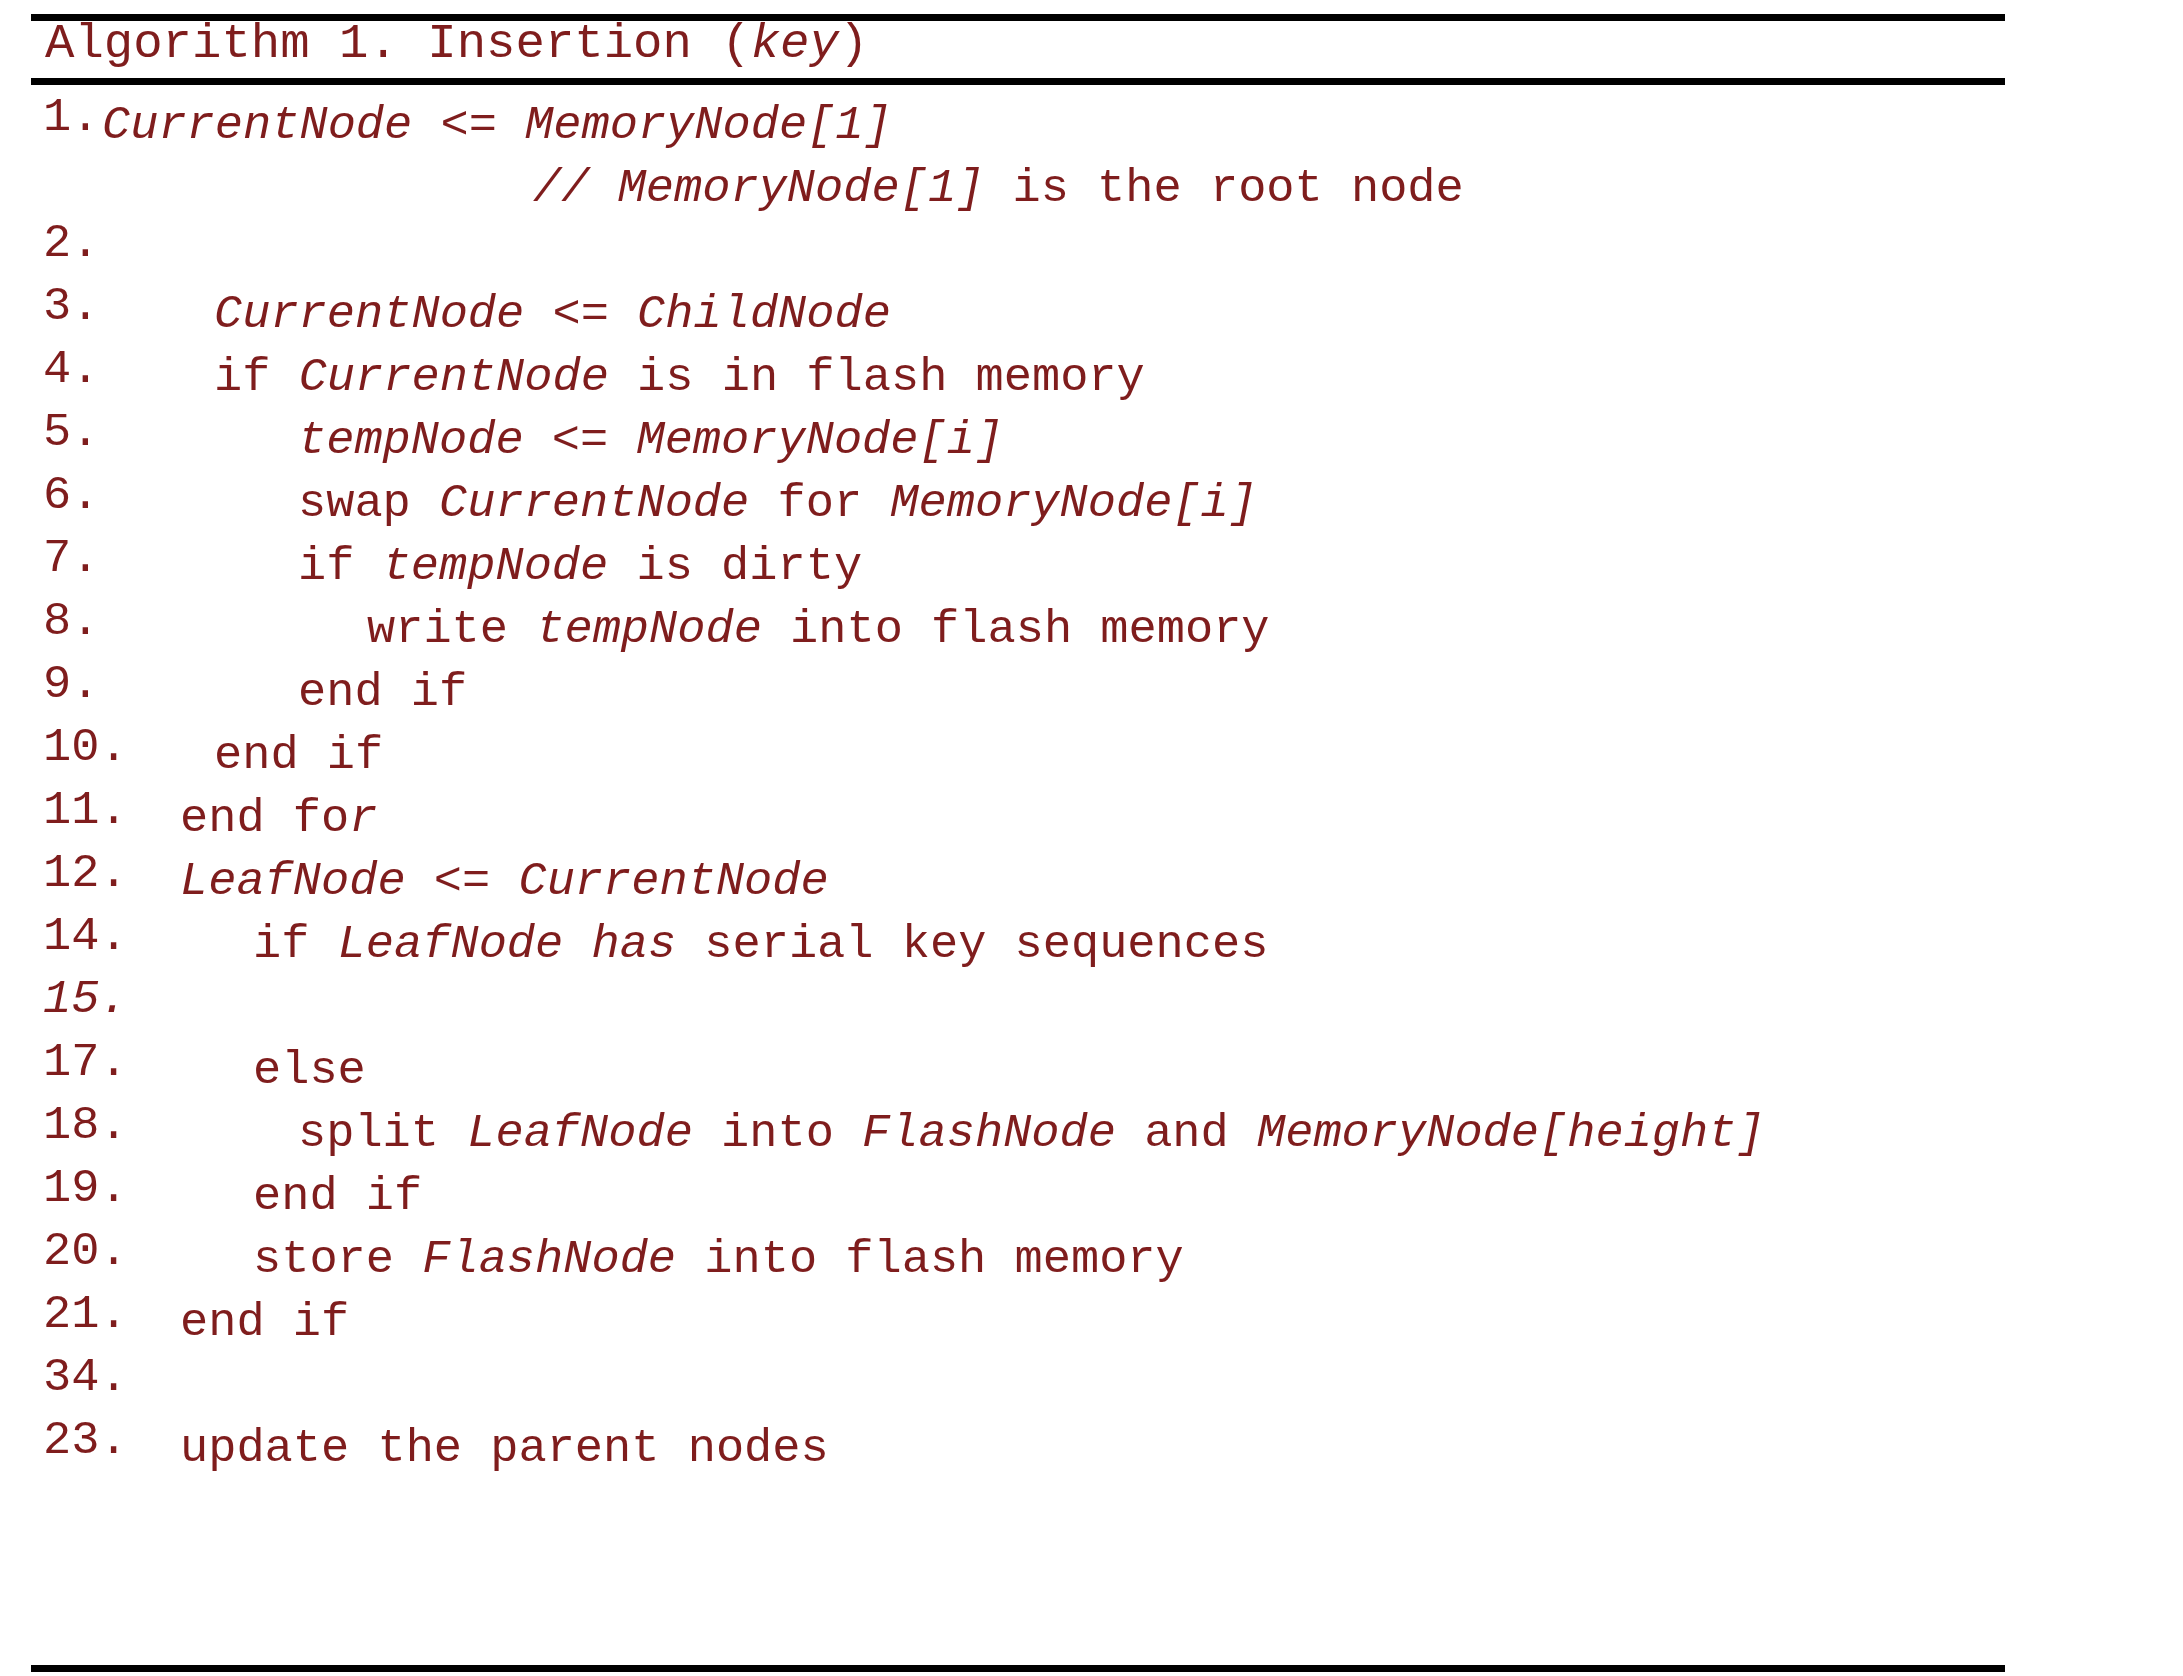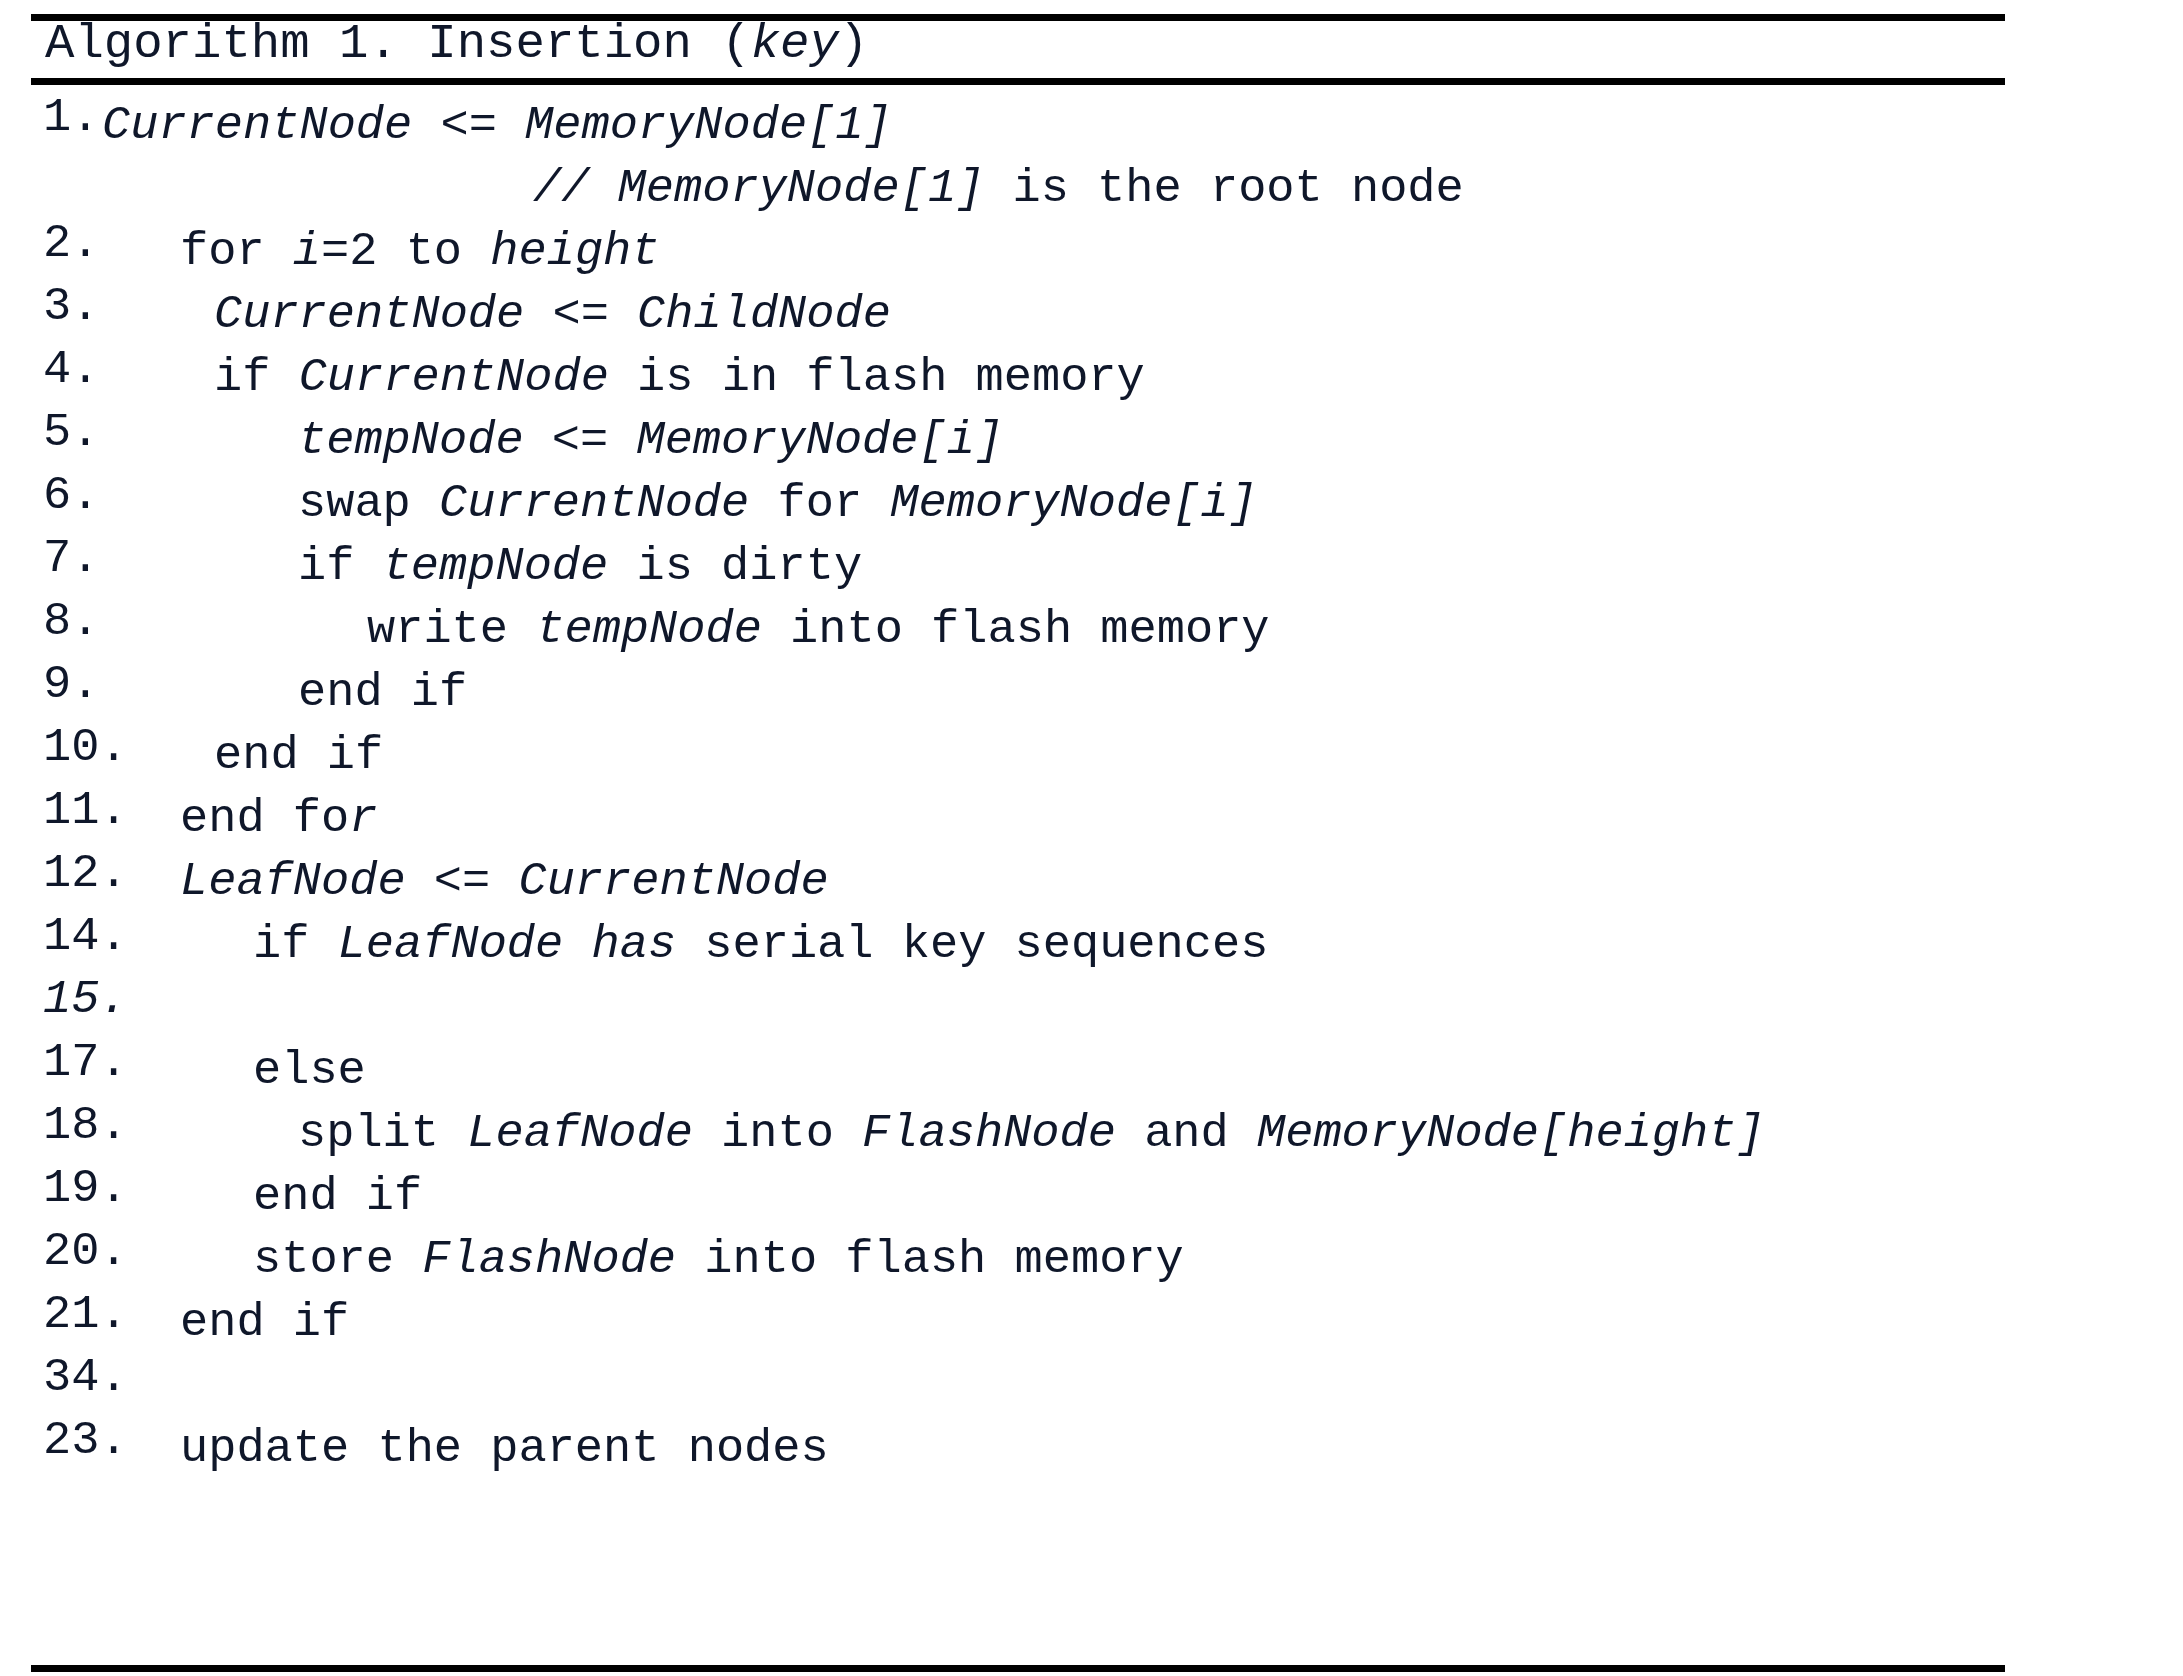--- a/index.html
+++ b/index.html
@@ -7,21 +7,21 @@
     margin: 0;
     padding: 0;
     background: #ffffff;
   }
   #algorithm-figure {
     position: relative;
     width: 2005px;
     height: 1676px;
     background: #ffffff;
     font-family: "Liberation Mono", "DejaVu Sans Mono", monospace;
-    color: #0f172a;
+    color: #7f1d1d;
     overflow: hidden;
     text-decoration: underline;
   }
 
   
   .rule {
     position: absolute;
     left: 31px;
     width: 2124px;
     background: #000000;
@@ -90,21 +90,21 @@
 
   <div class="rule" id="rule-top"></div>
 
   <div id="algo-title"><span>Algorithm 1. Insertion (</span><span class="ital">key</span><span>)</span></div>
 
   <div class="rule" id="rule-mid"></div>
 
   <div id="code-body">
       <div class="code-line"><span class="line-no">1.</span><span class="line-text ind-0"><span class="tok-i">CurrentNode &lt;= MemoryNode[1]</span></span></div>
       <div class="code-line"><span class="line-no"></span><span class="line-text ind-c"><span class="tok-i">// </span><span class="tok-i">MemoryNode[1]</span><span class="tok-r"> is the root node</span></span></div>
-      <div class="code-line"><span class="line-no">2.</span><span class="line-text ind-2"><span class="tok-r">for </span><span class="tok-i">i</span><span class="tok-r">=2 to </span><span class="tok-i">height</span></span></div>
+      <div class="code-line"><span class="line-no">2.</span></div>
       <div class="code-line"><span class="line-no">3.</span><span class="line-text ind-3"><span class="tok-i">CurrentNode &lt;= ChildNode</span></span></div>
       <div class="code-line"><span class="line-no">4.</span><span class="line-text ind-3"><span class="tok-r">if </span><span class="tok-i">CurrentNode</span><span class="tok-r"> is in flash memory</span></span></div>
       <div class="code-line"><span class="line-no">5.</span><span class="line-text ind-5"><span class="tok-i">tempNode &lt;= MemoryNode[i]</span></span></div>
       <div class="code-line"><span class="line-no">6.</span><span class="line-text ind-5"><span class="tok-r">swap </span><span class="tok-i">CurrentNode</span><span class="tok-r"> for </span><span class="tok-i">MemoryNode[i]</span></span></div>
       <div class="code-line"><span class="line-no">7.</span><span class="line-text ind-5"><span class="tok-r">if </span><span class="tok-i">tempNode</span><span class="tok-r"> is dirty</span></span></div>
       <div class="code-line"><span class="line-no">8.</span><span class="line-text ind-7"><span class="tok-r">write </span><span class="tok-i">tempNode</span><span class="tok-r"> into flash memory</span></span></div>
       <div class="code-line"><span class="line-no">9.</span><span class="line-text ind-5"><span class="tok-r">end if</span></span></div>
       <div class="code-line"><span class="line-no">10.</span><span class="line-text ind-3"><span class="tok-r">end if</span></span></div>
       <div class="code-line"><span class="line-no">11.</span><span class="line-text ind-2"><span class="tok-r">end fo</span><span class="tok-i">r</span></span></div>
       <div class="code-line"><span class="line-no">12.</span><span class="line-text ind-2"><span class="tok-i">LeafNode &lt;= CurrentNode</span></span></div>

